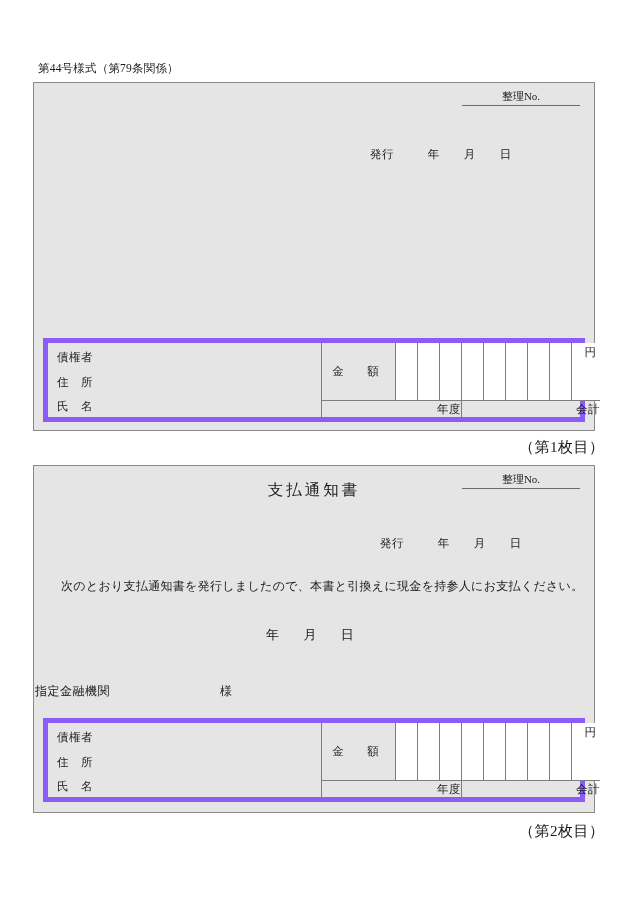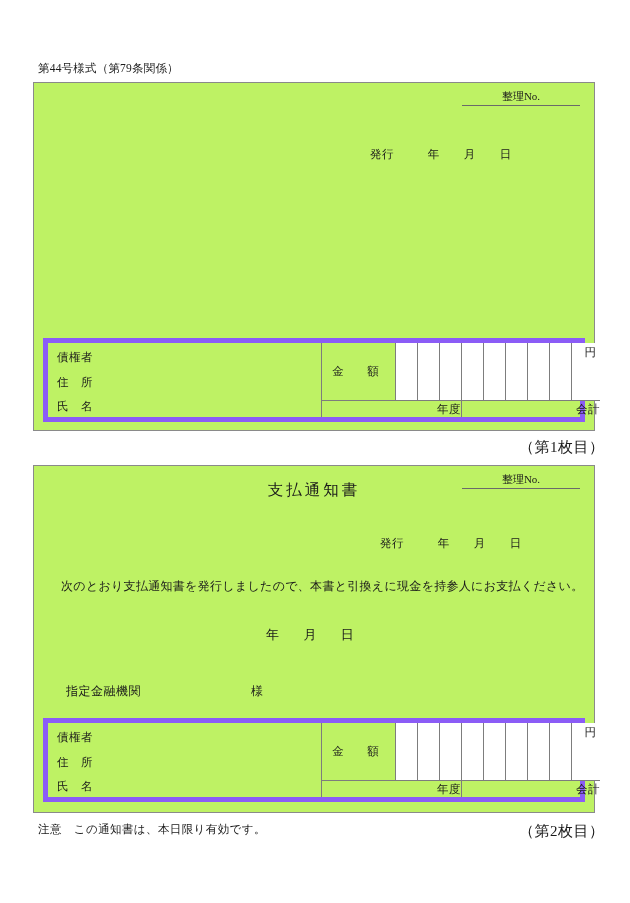--- a/index.html
+++ b/index.html
@@ -38,21 +38,21 @@
     white-space: nowrap;
   }
 
   
   .sheet {
     position: absolute;
     left: 33px;
     width: 562px;
     box-sizing: border-box;
     border: 1px solid #8a8a8a;
-    background: #bef264;
+    background: #e5e5e5;
   }
   .sheet-one { top: 82px;  height: 349px; }
   .sheet-two { top: 465px; height: 348px; }
 
   
   .seiri {
     position: absolute;
     right: 14px;
     top: 6px;
     font-size: 11px;
@@ -119,21 +119,20 @@
     margin-left: 86px;
   }
 
   .bank-line {
     position: absolute;
     left: 1px;
     top: 217px;
     font-size: 12px;
     white-space: nowrap;
     letter-spacing: 0.5px;
-    padding-left: 31px;
   }
   .bank-line .sama {
     display: inline-block;
     margin-left: 110px;
   }
 
   
   .table-wrap {
     position: absolute;
     left: 9px;
@@ -323,19 +322,16 @@
         <tr>
           <td class="foot-cell no-bottom" colspan="4">年度</td>
           <td class="foot-cell no-bottom no-right" colspan="6">会計</td>
         </tr>
       </tbody>
         </table>
     </div>
 
   </div>
 
-  <div class="note-line">
-    <span>注意</span><span class="note-gap"></span><span>この通知書は、本日限り有効です。</span>
-  </div>
 
   <div class="sheet-caption caption-two">（第2枚目）</div>
 
 </div>
 
 </body></html>

